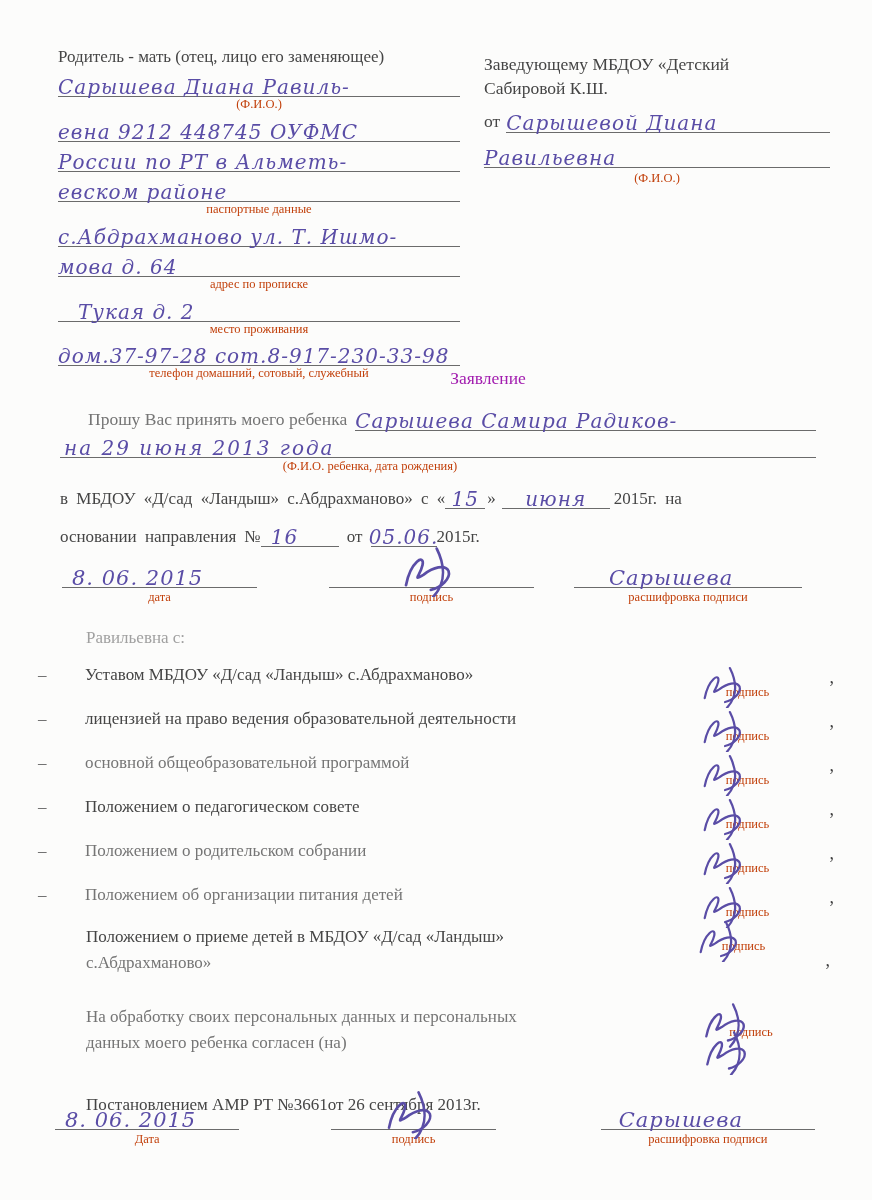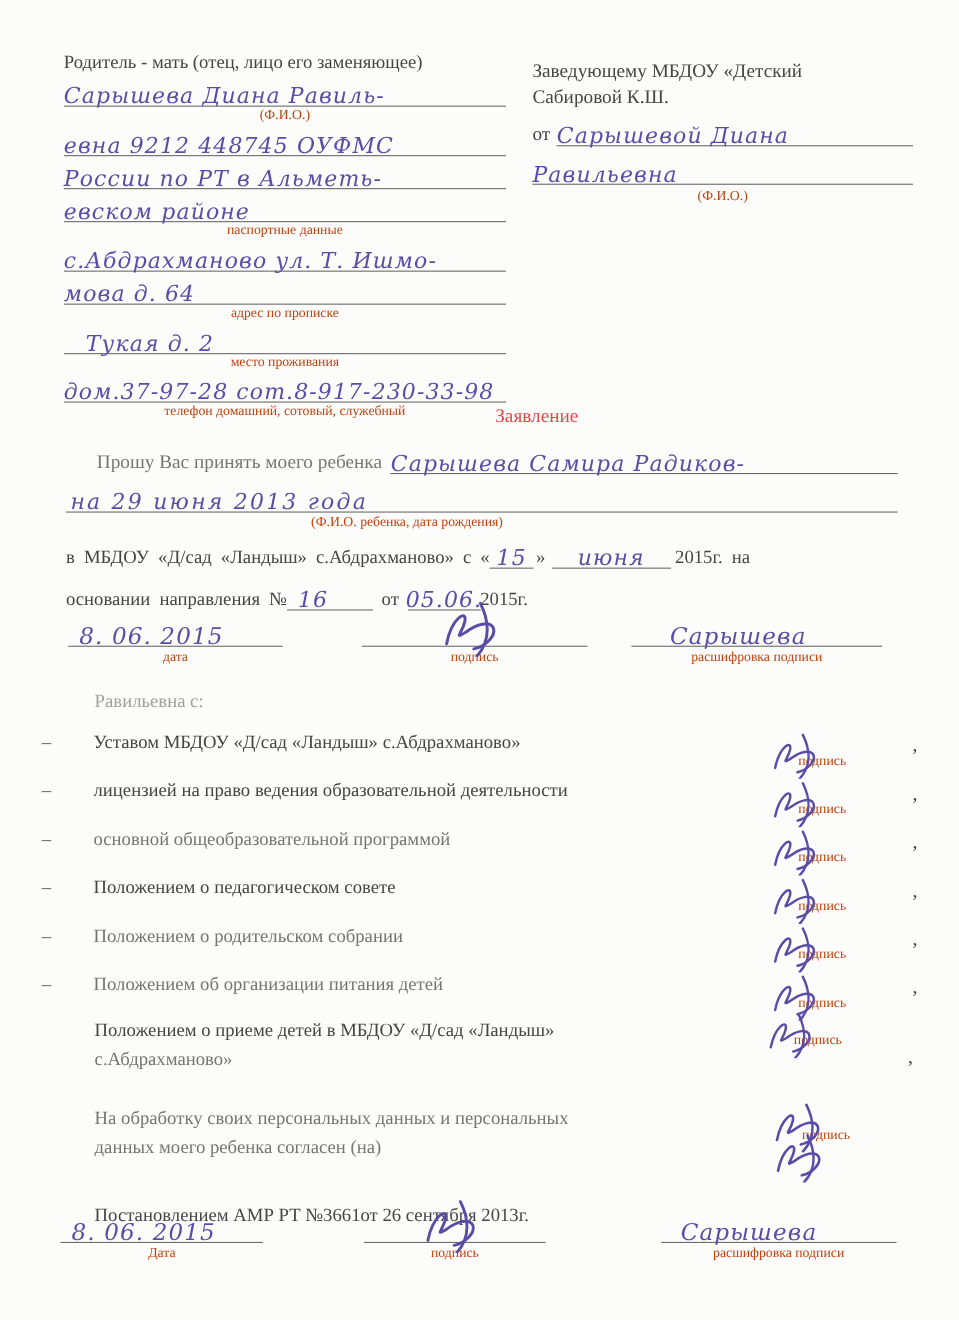--- a/index.html
+++ b/index.html
@@ -44,27 +44,27 @@
   .parent-col{width:402px;}
   .parent-col .hwline{margin-top:3px;}
   .parent-col .caption{margin:1px 0 2px 0;}
   
   .addr-col{width:346px;}
   .addr-col .printed{font-size:17.5px;line-height:1.38;}
   .from-row{display:flex;align-items:flex-end;margin-top:6px;}
   .from-row .printed{padding-right:6px;}
   .from-row .hwline{flex:1;}
   
-  .title{left:0;right:0;text-align:center;padding-left:104px;font-size:17.5px;color:#ef4444;}
+  .title{left:0;right:0;text-align:center;padding-left:104px;font-size:17.5px;color:#a21caf;}
   
   .req{width:756px;font-size:17.5px;}
   .req-row1{display:flex;align-items:flex-end;}
   .req-row1 .printed{white-space:nowrap;padding-left:28px;padding-right:8px;font-size:17.5px;}
   .req-row1 .hwline{flex:1;}
-  .req-row2{margin-top:8px;}
+  .req-row2{margin-top:0;}
   .req-row2 .hw{padding-left:4px;letter-spacing:2px;}
   .req-caption{width:300px;margin:2px 0 10px 160px;}
   .req-line{margin-top:8px;font-size:17.5px;word-spacing:4px;display:flex;align-items:flex-end;flex-wrap:nowrap;}
   .blank{border-bottom:1.5px solid var(--line);display:inline-flex;justify-content:center;align-items:flex-end;overflow:visible;}
   .blank .hw{font-size:20px;position:relative;top:3px;}
   
   .sigrow{display:flex;align-items:flex-end;}
   .sigcol{display:flex;flex-direction:column;}
   .sigval{position:relative;height:32px;border-bottom:1.5px solid var(--line);text-align:center;overflow:visible;}
   .sigval .hw{font-size:21px;position:absolute;left:10px;bottom:-3px;}

